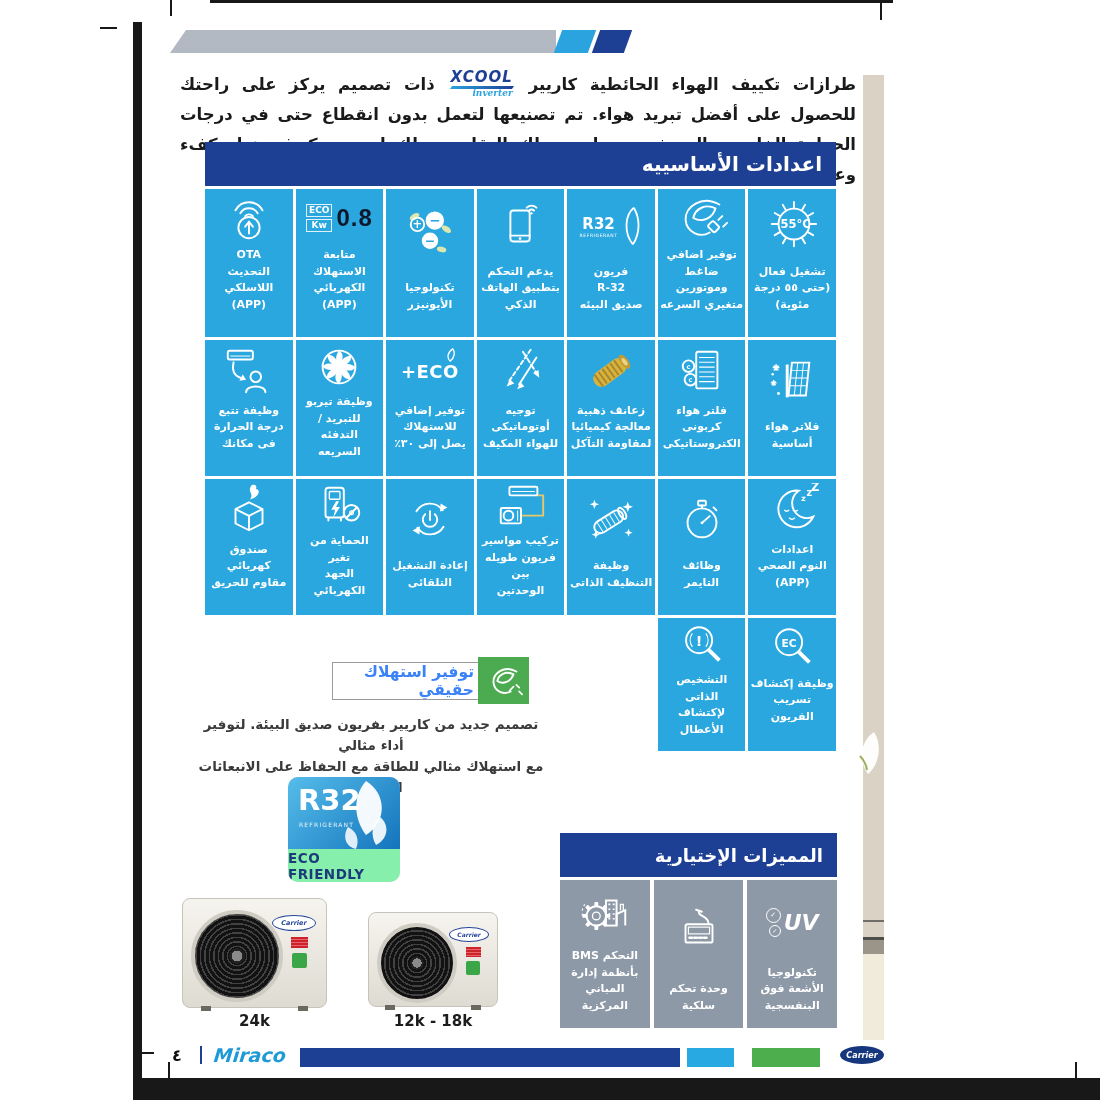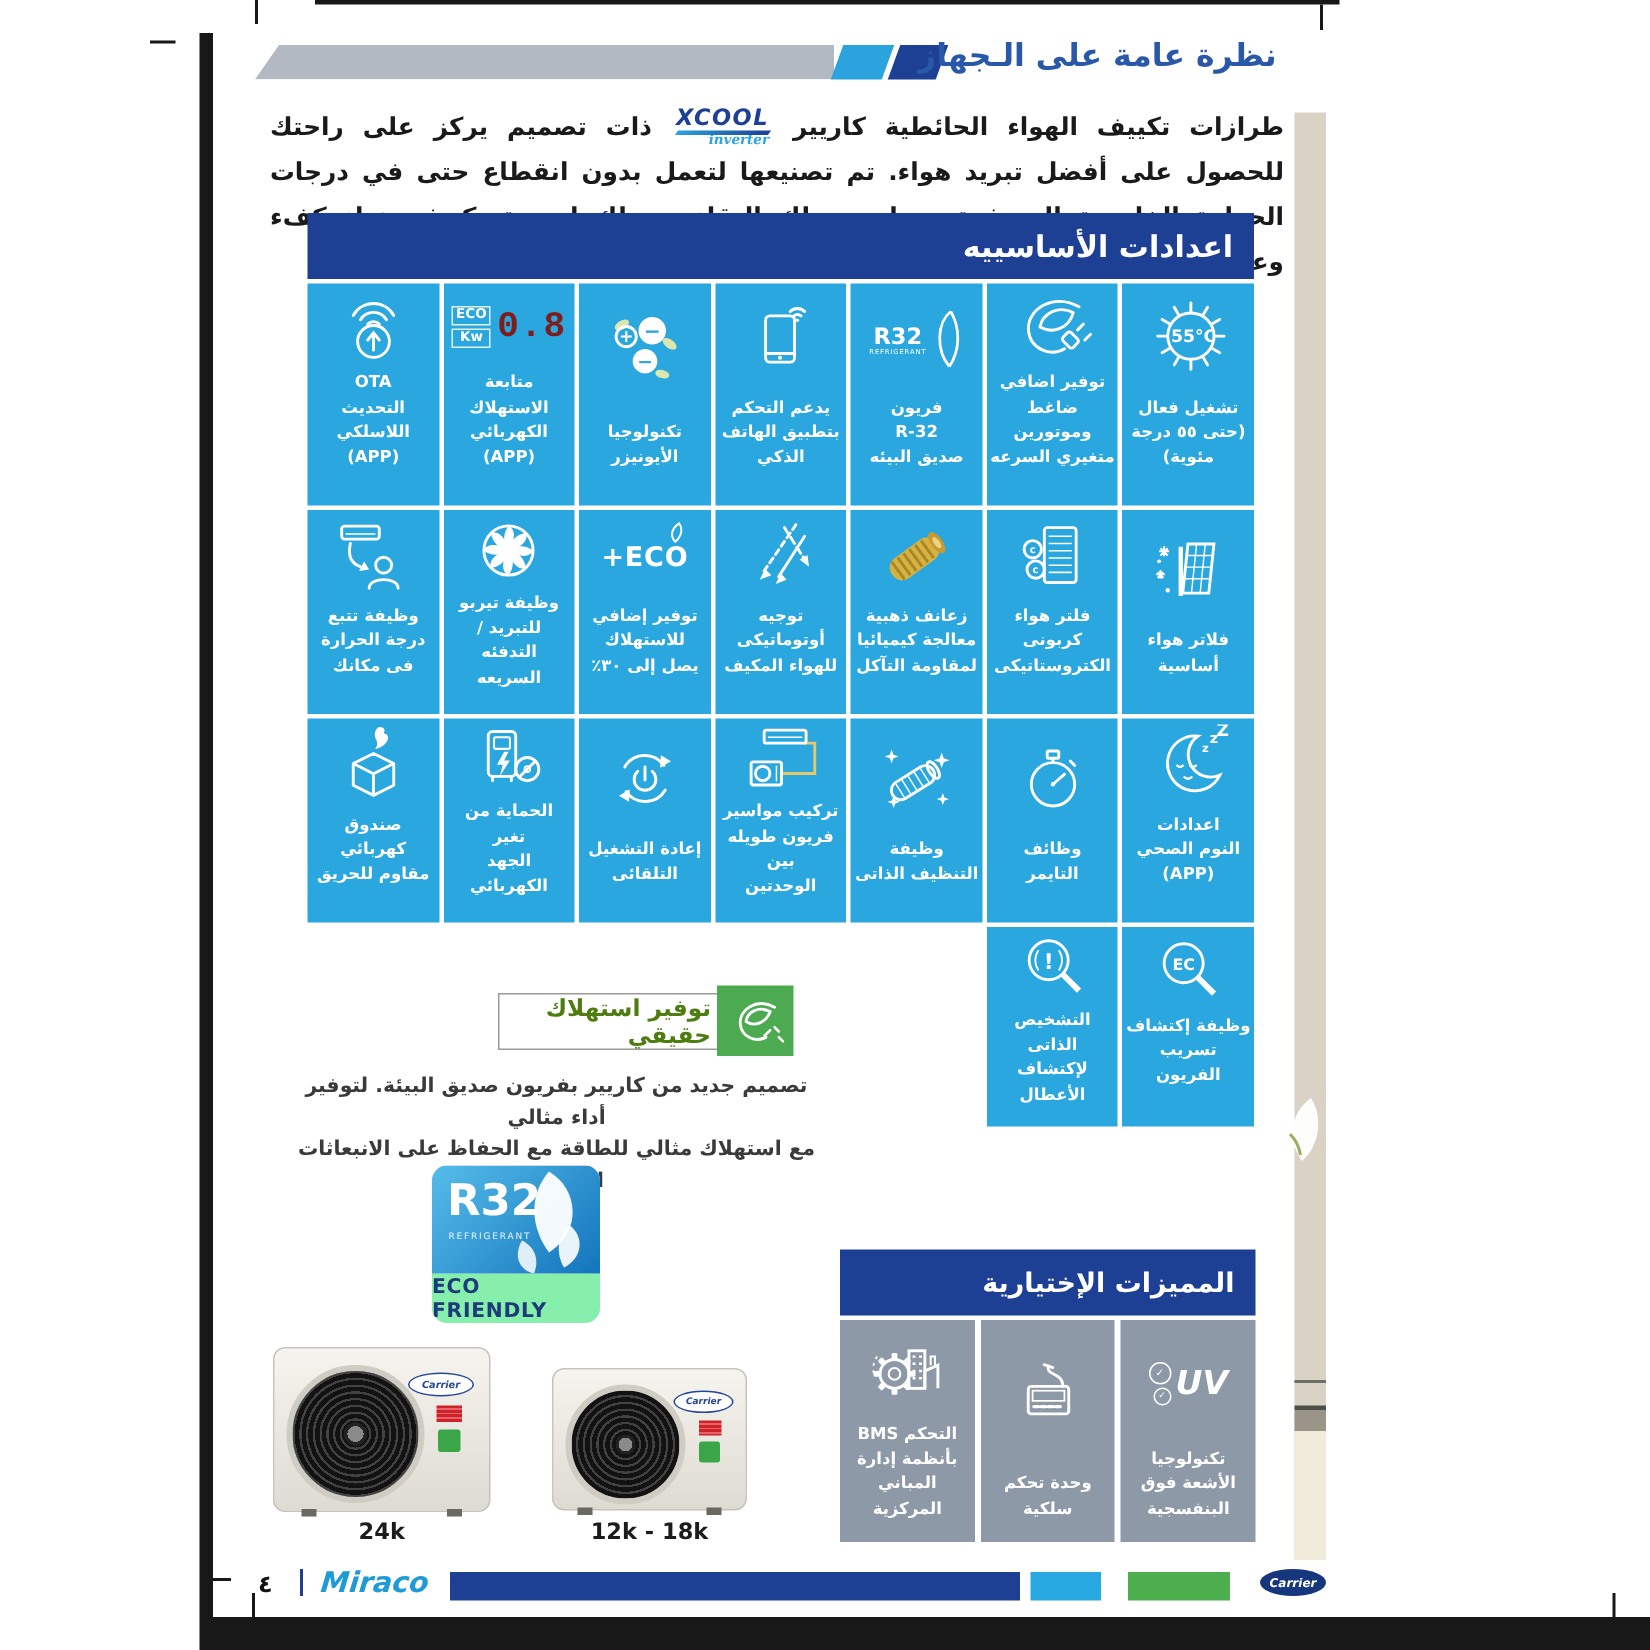--- a/index.html
+++ b/index.html
@@ -37,34 +37,34 @@
   .ic{flex:1;display:flex;align-items:center;justify-content:center;position:relative;width:100%;}
   .ic svg{width:54px;height:54px;display:block;}
   .lbl{font-size:11px;font-weight:bold;color:#fff;text-align:center;line-height:1.5;
        white-space:pre-line;direction:rtl;padding:0 2px 24px;}
   .r4 .lbl{padding-bottom:26px;}
   .gray .lbl{padding-bottom:14px;}
   .t{stroke:none;fill:#fff;font-weight:bold;font-family:"DejaVu Sans",sans-serif;text-anchor:middle;}
   .tb{stroke:none;fill:#2aa7df;font-weight:bold;font-family:"DejaVu Sans",sans-serif;text-anchor:middle;}
   .ov{position:absolute;color:#fff;font-weight:bold;}
   .kw{display:flex;align-items:center;gap:4px;}
-  .kwv{font-family:Liberation Mono, monospace;font-weight:bold;font-size:24px;color:#7f1d1d;letter-spacing:1px;}
+  .kwv{font-family:Liberation Sans, sans-serif;font-weight:bold;font-size:24px;color:#0f172a;letter-spacing:1px;}
   .kwside span{display:block;font-size:9px;font-weight:bold;color:#fff;border:1px solid rgba(255,255,255,.85);
                padding:0 2px;margin:2px 0;line-height:1.2;text-align:center;}
   .ecoplus{font-size:18px;font-weight:bold;color:#fff;letter-spacing:.5px;position:relative;}
   .uvwrap{display:flex;align-items:center;gap:3px;}
   .uvtxt{font-size:22px;font-weight:bold;color:#fff;font-style:italic;}
   .uvc{display:flex;flex-direction:column;gap:2px;}
   .uvc span{display:flex;align-items:center;justify-content:center;border:1.5px solid #fff;border-radius:50%;
             color:#fff;font-weight:bold;}
   
   .gb-box{left:332px;top:662px;width:149px;height:38px;border:1px solid #9a9a9a;background:#fff;
           box-sizing:border-box;display:flex;align-items:center;justify-content:flex-end;
           direction:rtl;padding-left:8px;}
-  .gb-box span{font-size:15.5px;font-weight:bold;color:#4d7c0f;direction:rtl;padding-right:6px;}
+  .gb-box span{font-size:15.5px;font-weight:bold;color:#3b82f6;direction:rtl;padding-right:6px;}
   .gb-sq{left:478px;top:657px;width:51px;height:47px;background:#4cab50;display:flex;
          align-items:center;justify-content:center;}
   
   .ecop{left:190px;top:714px;width:362px;direction:rtl;text-align:center;font-size:13.5px;
         font-weight:bold;color:#3a3a3a;line-height:21px;white-space:pre-line;}
   
   .r32b{left:288px;top:777px;width:112px;height:105px;border-radius:10px;overflow:hidden;
         box-shadow:0 0 0 1px #d7d9dd inset;}
   .r32b-top{position:relative;width:100%;height:72px;background:linear-gradient(135deg,#55bdea,#1474bc);}
   .r32b-title{position:absolute;left:10px;top:6px;color:#fff;font-size:29px;font-weight:bold;}
@@ -111,21 +111,20 @@
   <div class="abs" style="left:863px;top:940px;width:21px;height:14px;background:#9a9588;"></div>
   <div class="abs" style="left:863px;top:954px;width:21px;height:86px;background:#f1ebdc;"></div>
   <svg class="abs" style="left:850px;top:730px;" width="36" height="48" viewBox="0 0 36 48">
     <path d="M24 2 C10 12 8 30 18 44 C30 34 32 14 24 2 Z" fill="#fdfdfb"></path>
     <path d="M10 26 C14 30 16 34 17 40" stroke="#9ab05e" stroke-width="2" fill="none"></path>
   </svg>
 
   <div class="abs band-gray"></div>
   <div class="abs para" style="left:558px;width:34px;background:#2aa3de;"></div>
   <div class="abs para" style="left:596px;width:32px;background:#1d3f94;"></div>
-  <div class="abs page-title">نظرة عامة على الـجهاز</div>
 
   <p class="abs intro" style="margin:0;"><span>طرازات تكييف الهواء الحائطية كاريير</span><span class="xcool"><b>XCOOL</b><span class="swoosh"></span><i>inverter</i></span><span>ذات تصميم يركز على راحتك للحصول على أفضل تبريد هواء. تم تصنيعها لتعمل بدون انقطاع حتى في درجات الحرارة الخارجية المرتفعة، مما يتيح لك البقاء بمنزلك لتجربة تكييف هواء كفء وعالي الأداء.</span></p>
 
   <div class="abs sec-head" style="left:205px;top:142px;width:631px;height:44px;font-size:20px;">
     <span>اعدادات الأساسييه</span>
   </div>
 
   <div class="abs grid" id="features-grid">
 
     <div class="cell">

